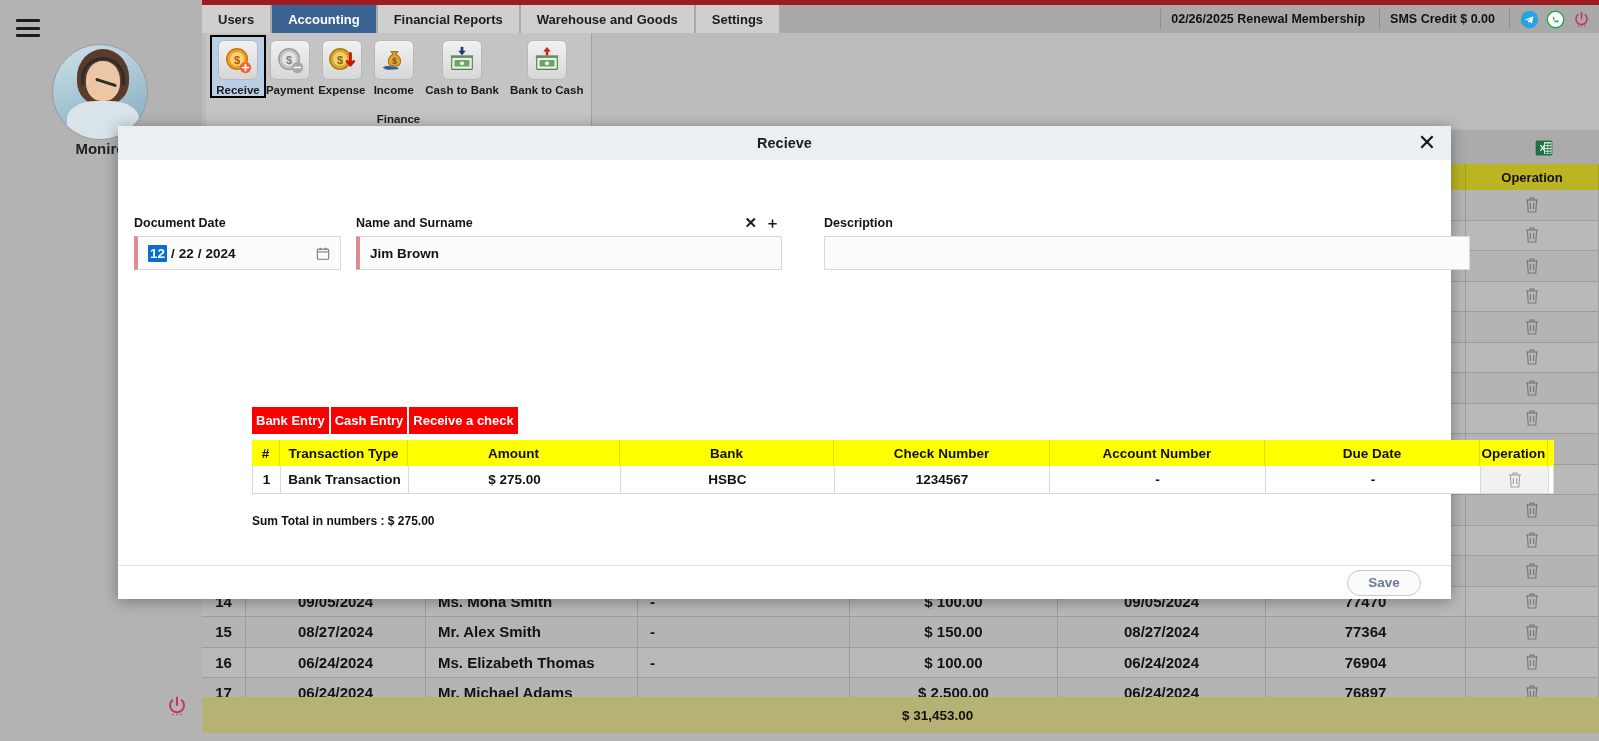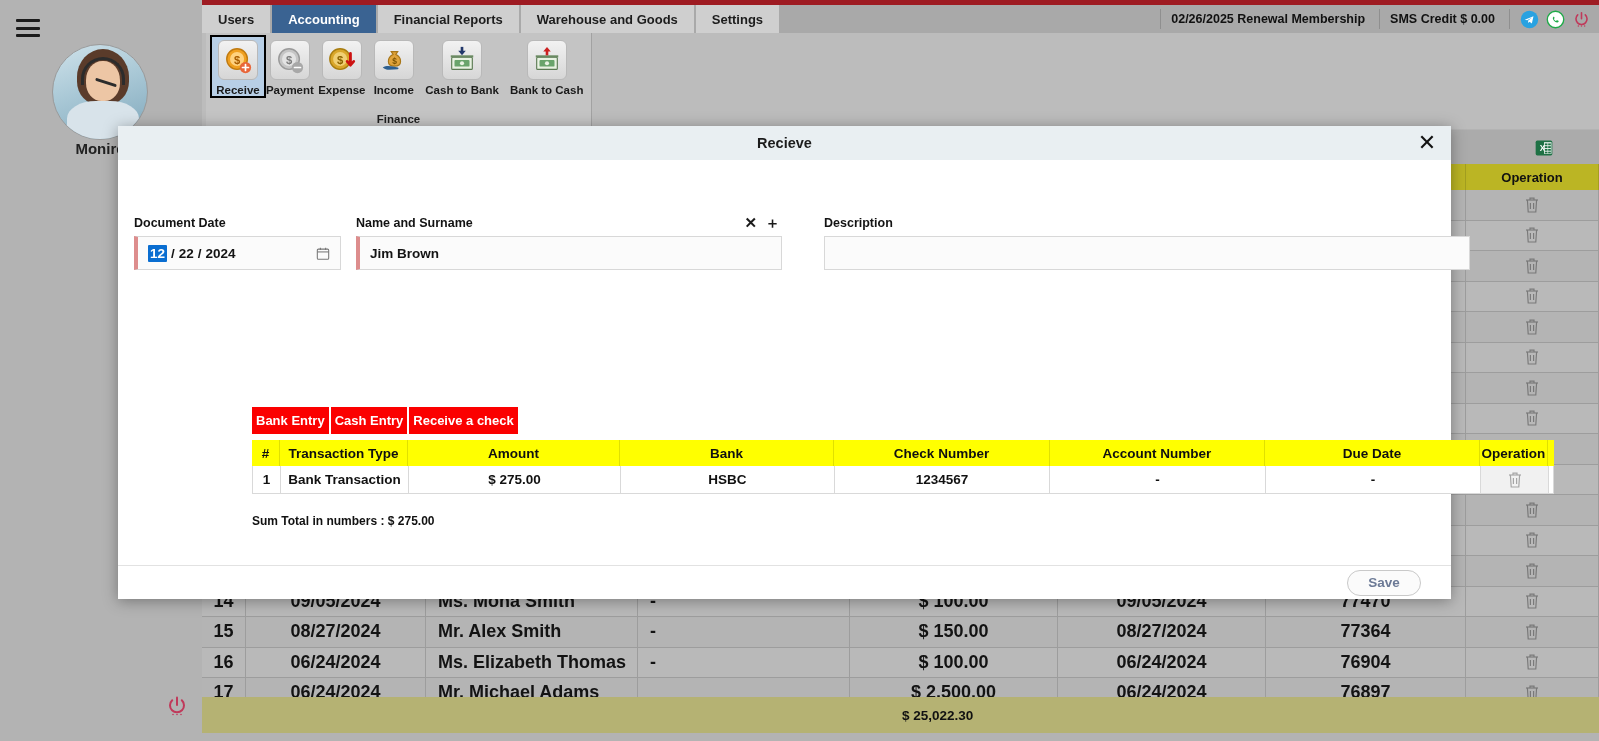--- a/index.html
+++ b/index.html
@@ -153,21 +153,21 @@
     display: flex;
   }
   .bg-head .th {
     font-size: 13px; font-weight: bold; color: #111;
     display: flex; align-items: center; justify-content: center;
     border-right: 1px solid #a39f20;
   }
   .bg-rows { position: absolute; left: 0; top: 60px; width: 1397px; height: 522px; }
   .bg-row {
     display: flex; height: 30.5px; border-bottom: 1px solid #9d9d9d;
-    background: #b4b4b4; font-size: 18px; font-weight: bold; color: #131313;
+    background: #b4b4b4; font-size: 15px; font-weight: bold; color: #131313;
   }
   .bg-row:nth-child(even) { background: #b9b9b9; }
   .bg-row .td {
     display: flex; align-items: center; justify-content: center;
     border-right: 1px solid #9d9d9d; overflow: hidden; white-space: nowrap;
   }
   .bg-row .td.left { justify-content: flex-start; padding-left: 12px; }
   .c-idx   { width: 44px; }
   .c-date  { width: 180px; }
   .c-name  { width: 212px; }
@@ -757,21 +757,21 @@
                 <path d="M2 4h12"></path>
                 <path d="M6 4V2.2h4V4"></path>
                 <path d="M3.4 4l.8 12h7.6l.8-12"></path>
                 <path d="M6.4 7v6M9.6 7v6"></path>
               </svg></span>
           </div>
         </div>
       </div>
 
     <div class="bg-total">
-      <span class="tv">$ 25,022.30</span>
+      <span class="tv">$ 31,453.00</span>
     </div>
   </div>
 
   <div class="modal-shadow">
 
     <div class="modal-header">
       <div class="modal-title">Recieve</div>
       <div class="modal-close">✕</div>
     </div>
 

